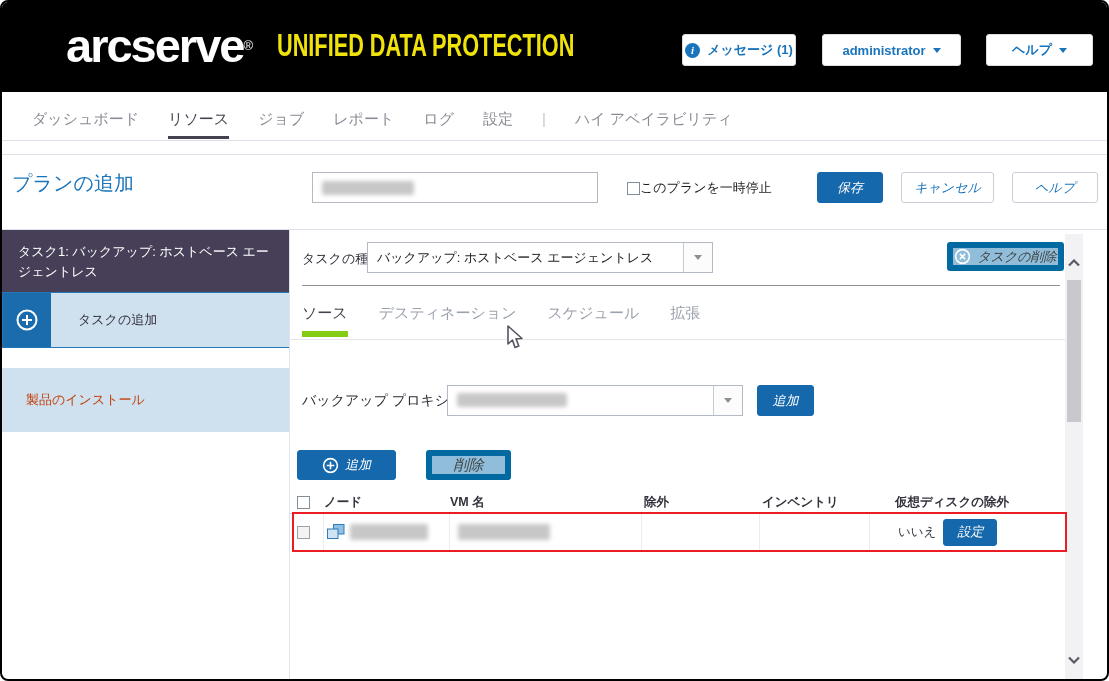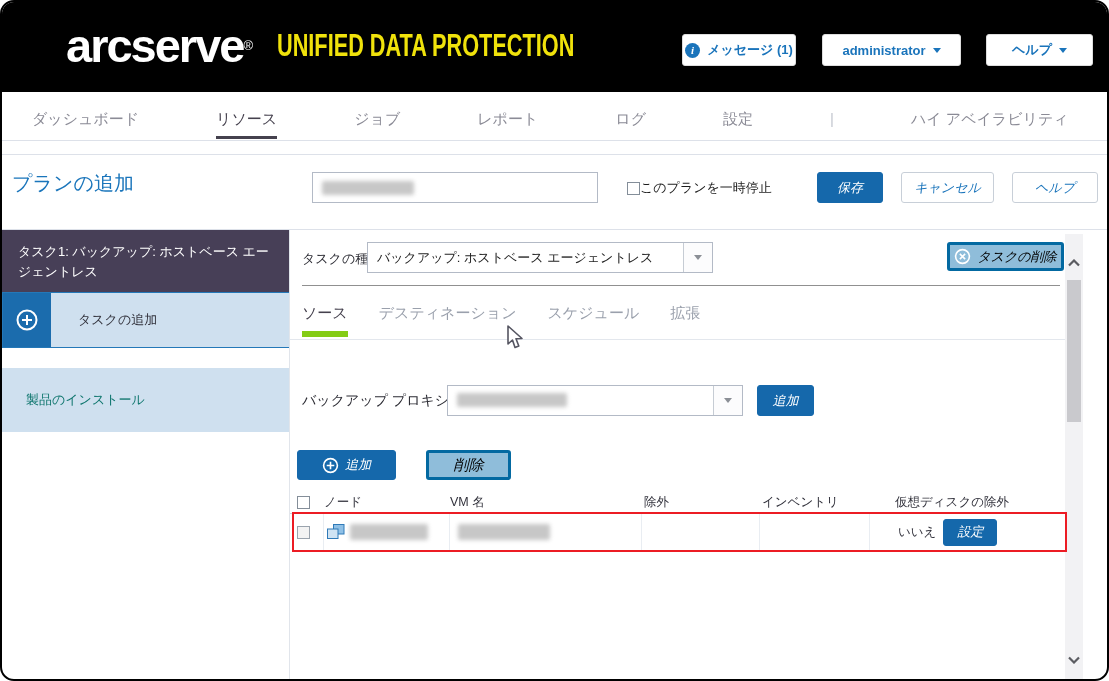--- a/index.html
+++ b/index.html
@@ -1,71 +1,71 @@
 <!DOCTYPE html>
 <html><head>
 <meta charset="utf-8">
 <style>
   * { margin:0; padding:0; box-sizing:border-box; }
   body { font-family:"Liberation Sans", sans-serif; background:#fff; }
   .app { position:relative; width:1109px; height:681px; background:#fff;
-         border:2px solid #000; border-radius:14px; overflow:hidden; }
+         border:2px solid #000; border-radius:8px; overflow:hidden; }
 
   
   .topbar { position:absolute; left:0; top:0; width:100%; height:90px; background:#000; }
   .logo-wrap { position:absolute; left:64px; top:20px; display:flex; align-items:center; }
   .logo-main { color:#fff; font-size:47px; font-weight:bold; letter-spacing:-2px; line-height:1; }
   .logo-reg { color:#fff; font-size:13px; vertical-align:18px; letter-spacing:0; }
   .logo-tag { color:#f0e20b; font-size:31px; font-weight:bold; line-height:1; margin-left:24px;
               transform:scaleX(0.70); transform-origin:left center; letter-spacing:0px; white-space:nowrap; }
   .hbtn { position:absolute; top:32px; height:32px; background:#fff; border:1px solid #ddd;
           border-radius:3px; display:flex; align-items:center; justify-content:center; gap:7px;
           font-weight:bold; font-size:13px; color:#1a74bb; cursor:pointer; }
   .info-ic { width:15px; height:15px; border-radius:50%; background:#1a74bb; color:#fff;
              font-size:11px; font-weight:bold; font-style:italic; display:flex; align-items:center;
              justify-content:center; font-family:"Liberation Serif", serif; }
   .caret { width:0; height:0; border-left:4px solid transparent; border-right:4px solid transparent;
            border-top:5px solid #1a74bb; }
 
   
   .navbar { position:absolute; left:0; top:90px; width:100%; height:49px;
-            border-bottom:1px solid #dde1e9; background:#fff; display:flex; padding-left:30px;gap:48px; }
+            border-bottom:1px solid #dde1e9; background:#fff; display:flex; padding-left:30px; }
   .nav-tab { font-size:15px; color:#8b8b96; padding-top:18px; padding-bottom:7px;
              margin-right:29px; cursor:pointer; white-space:nowrap; height:fit-content; }
   .nav-tab.active { color:#45414e; border-bottom:3px solid #45414e; }
   .nav-sep { font-size:15px; color:#c3c7cf; padding-top:18px; margin-right:29px; }
   .thin-line { position:absolute; left:0; width:100%; border-top:1px solid #dde1e9; }
 
   
   .plan-title { position:absolute; left:10px; top:168px; font-size:20px; color:#1a75bb; }
   .plan-input { position:absolute; left:310px; top:170px; width:286px; height:31px;
                 background:#fff; border:1px solid #b3bac6; }
   .blob { background:#c7c7c7; filter:blur(2px); border-radius:2px; }
   .cbx { width:13px; height:13px; border:1px solid #848e99; background:#fff; display:inline-block; }
   .pause-wrap { position:absolute; left:625px; top:177px; display:flex; align-items:center; gap:0; }
   .pause-label { font-size:13px; color:#1c1c1c; }
   .btn { border-radius:3px; display:flex; align-items:center; justify-content:center;
          font-size:13px; cursor:pointer; gap:6px;font-style:italic; }
   .btn-blue { background:#1568ab; color:#fff; border:1px solid #1568ab; }
   .btn-white { background:#fff; color:#1a74bb; border:1px solid #c8cfd8; }
-  .btn-dis { background:#8fbdda; color:#000000; border:3px solid #0369a1; cursor:default; }
+  .btn-dis { background:#8fbdda; color:#404040; border:6px solid #0369a1; cursor:default; }
   .save-btn   { position:absolute; left:815px; top:170px; width:66px;  height:31px; }
   .cancel-btn { position:absolute; left:899px; top:170px; width:93px;  height:31px; }
   .helpb-btn  { position:absolute; left:1010px; top:170px; width:86px; height:31px; }
 
   
   .side-task1 { position:absolute; left:0; top:228px; width:287px; height:62px; background:#473f57;
                 color:#fff; font-size:13px; line-height:1.5; padding:12px 18px 0 16px; }
   .side-add { position:absolute; left:0; top:290px; width:288px; height:56px;
               border:1px solid #2478b8; display:flex; cursor:pointer; }
   .side-add-ic { width:48px; background:#1b6cad; display:flex; align-items:center; justify-content:center; }
   .side-add-lbl { flex:1; background:#cfe0ef; color:#32323c; font-size:13px;
                   display:flex; align-items:center; padding-left:27px; }
   .side-install { position:absolute; left:0; top:366px; width:287px; height:64px; background:#cfe0ef;
-                  color:#0f766e; font-size:13px; display:flex; align-items:center; padding-left:24px; cursor:pointer; }
+                  color:#c2410c; font-size:13px; display:flex; align-items:center; padding-left:24px; cursor:pointer; }
   .vdivider { position:absolute; left:287px; top:228px; height:451px; border-left:1px solid #e1e5eb; }
 
   
   .lbl { position:absolute; font-size:13px; color:#2b2b33; }
   .select { position:absolute; background:#fff; border:1px solid #b3bac6; display:flex; cursor:pointer; }
   .select .val { flex:1; font-size:13px; color:#222; padding:6px 9px; white-space:nowrap; overflow:hidden; }
   .select .arrow-box { width:29px; border-left:1px solid #c6ccd4; background:#fcfcfd;
                        display:flex; align-items:center; justify-content:center; }
   .sel-caret { width:0; height:0; border-left:4px solid transparent; border-right:4px solid transparent;
                border-top:5px solid #8b8f96; }
@@ -77,21 +77,21 @@
   .subtab.active { color:#45414e; border-bottom:6px solid #84cc16; }
   .subtab-line { position:absolute; left:288px; top:337px; width:775px; border-top:1px solid #e3e7ed; }
   .cursor-ic { position:absolute; left:499px; top:322px; }
 
   .proxy-addb { position:absolute; left:755px; top:383px; width:57px; height:31px; }
   .addb { position:absolute; left:295px; top:448px; width:99px; height:30px; font-size:13px; }
   .delb { position:absolute; left:424px; top:448px; width:85px; height:30px; font-size:15px; }
 
   
   .thead { position:absolute; left:290px; top:488px; width:775px; height:24px; display:flex;
-           font-size:12.5px; font-weight:normal; color:#33333d; }
+           font-size:12.5px; font-weight:bold; color:#33333d; }
   .thead-line { position:absolute; left:288px; top:511px; width:777px; border-top:1px solid #cfd5dd; }
   .tc { display:flex; align-items:center; }
   .tc-cb { width:32px; padding-left:5px; }
   .tc-node { width:126px; }
   .tc-vm { width:192px; }
   .tc-ex { width:118px; padding-left:2px; }
   .tc-inv { width:110px; padding-left:2px; }
   .tc-vd { flex:1; padding-left:25px; }
   .trow { position:absolute; left:290px; top:512px; width:775px; height:37px; display:flex;
           font-size:12.5px; color:#33333d; border-bottom:1px solid #e0e4ea; background:#fff; }

